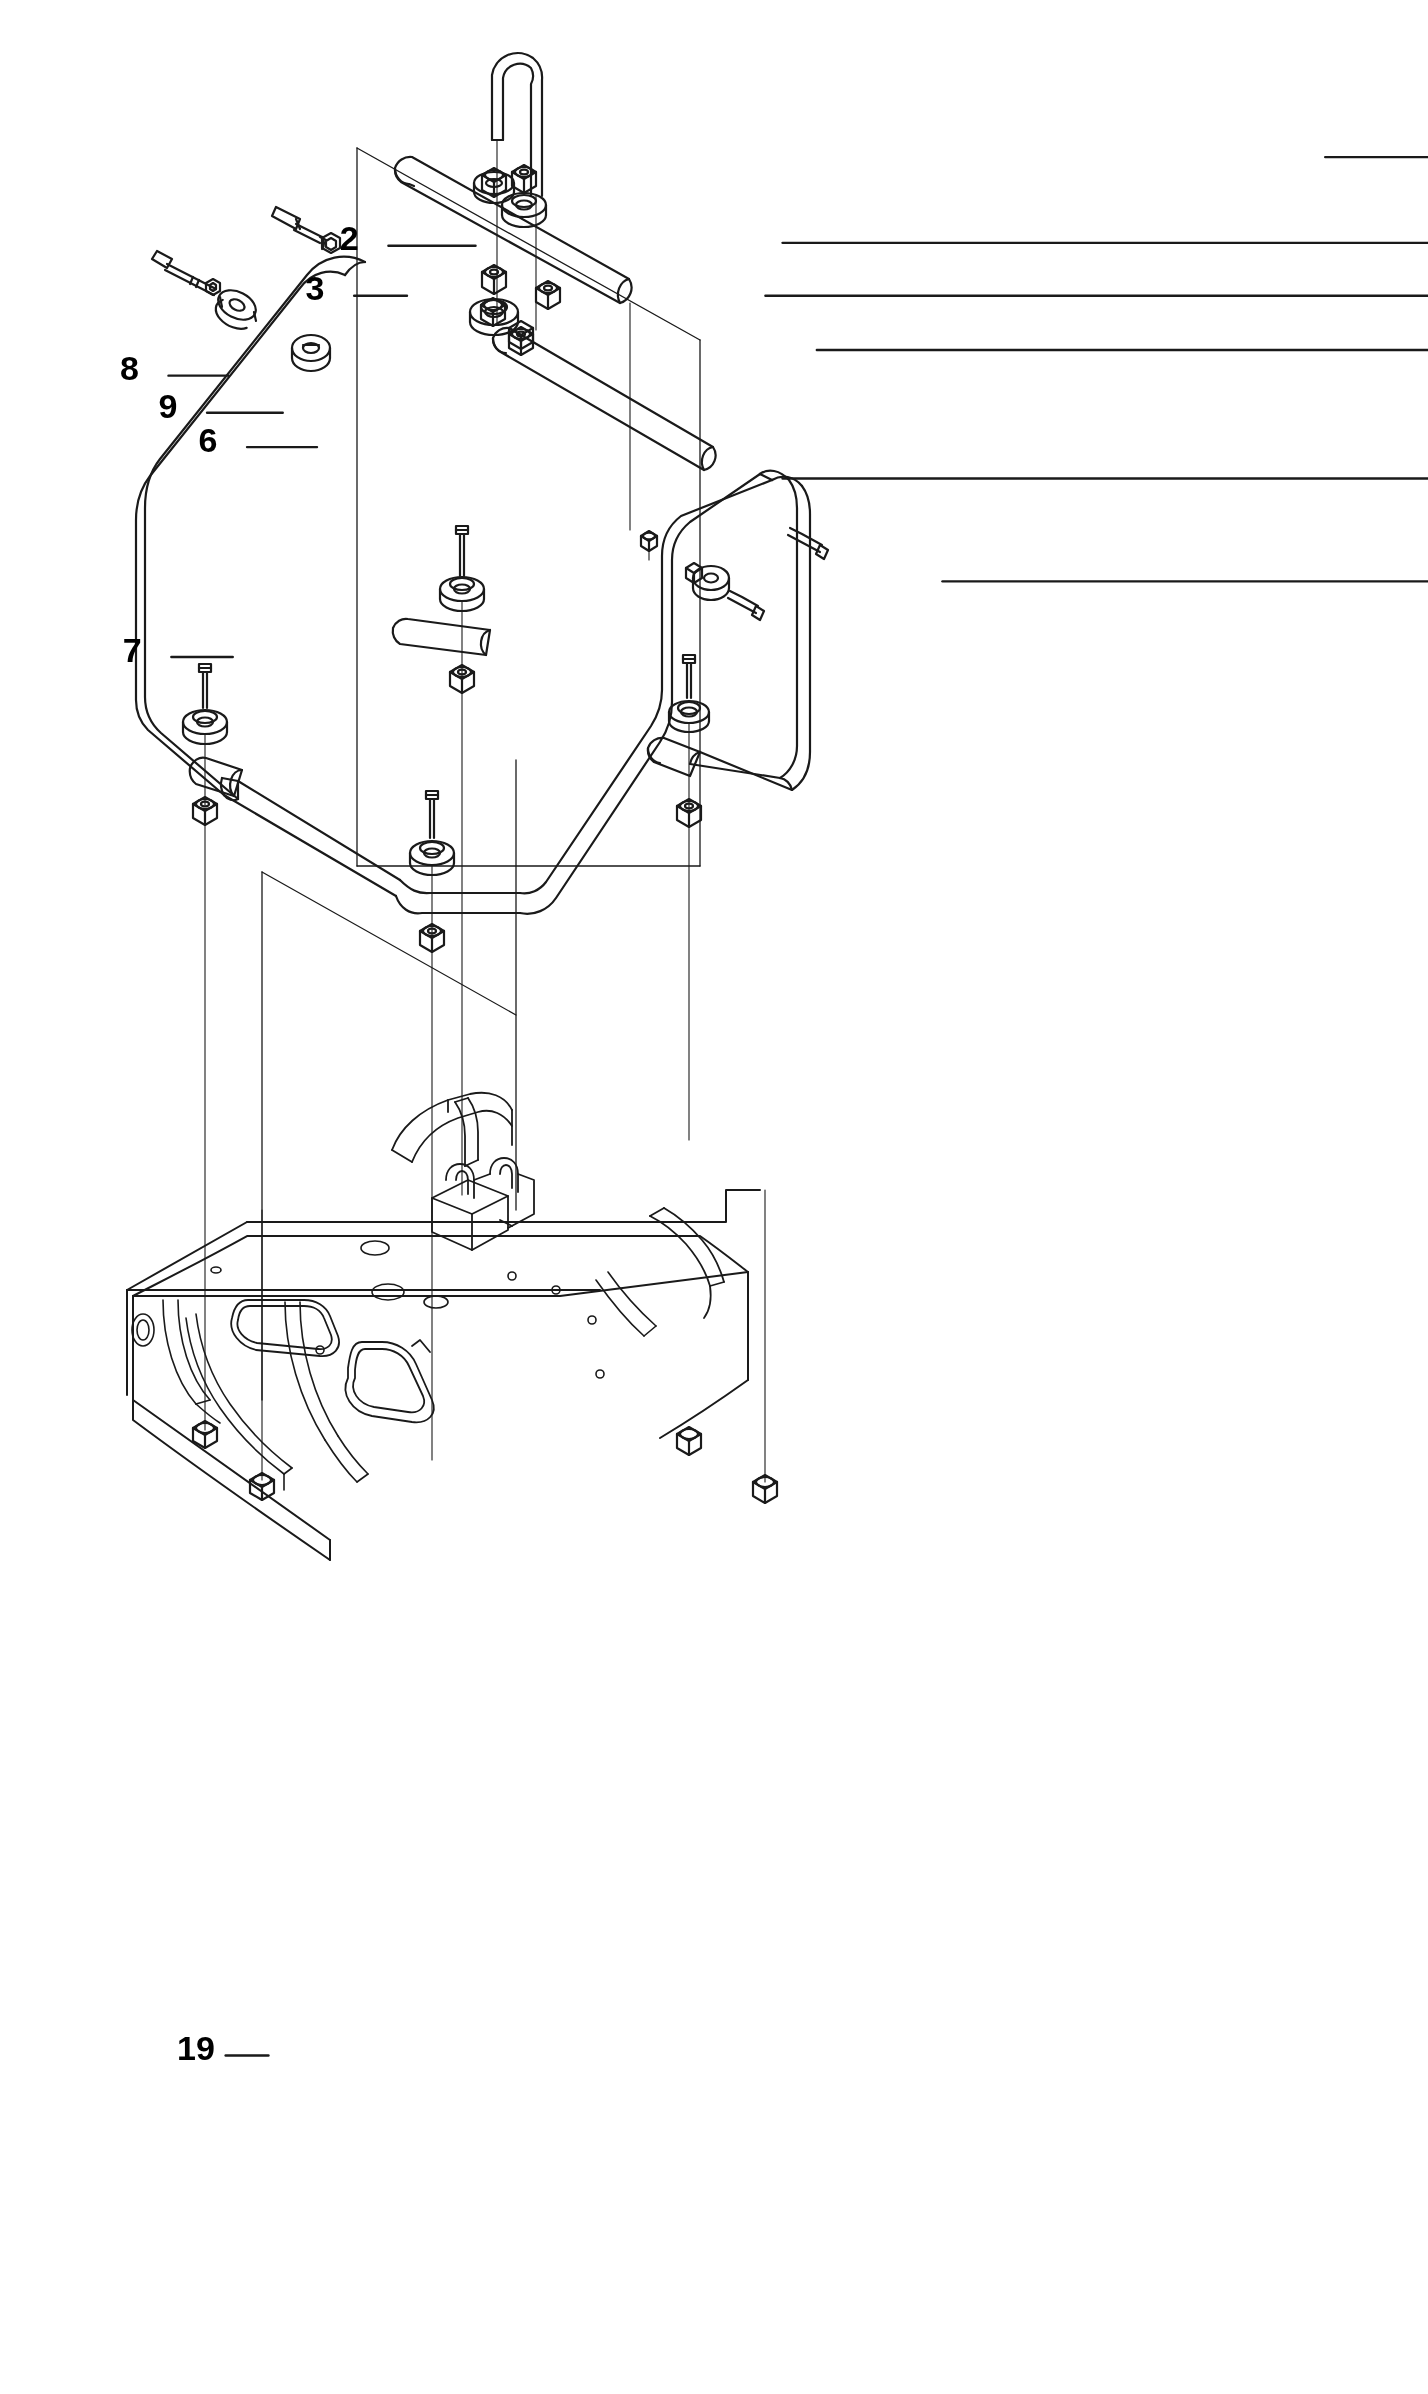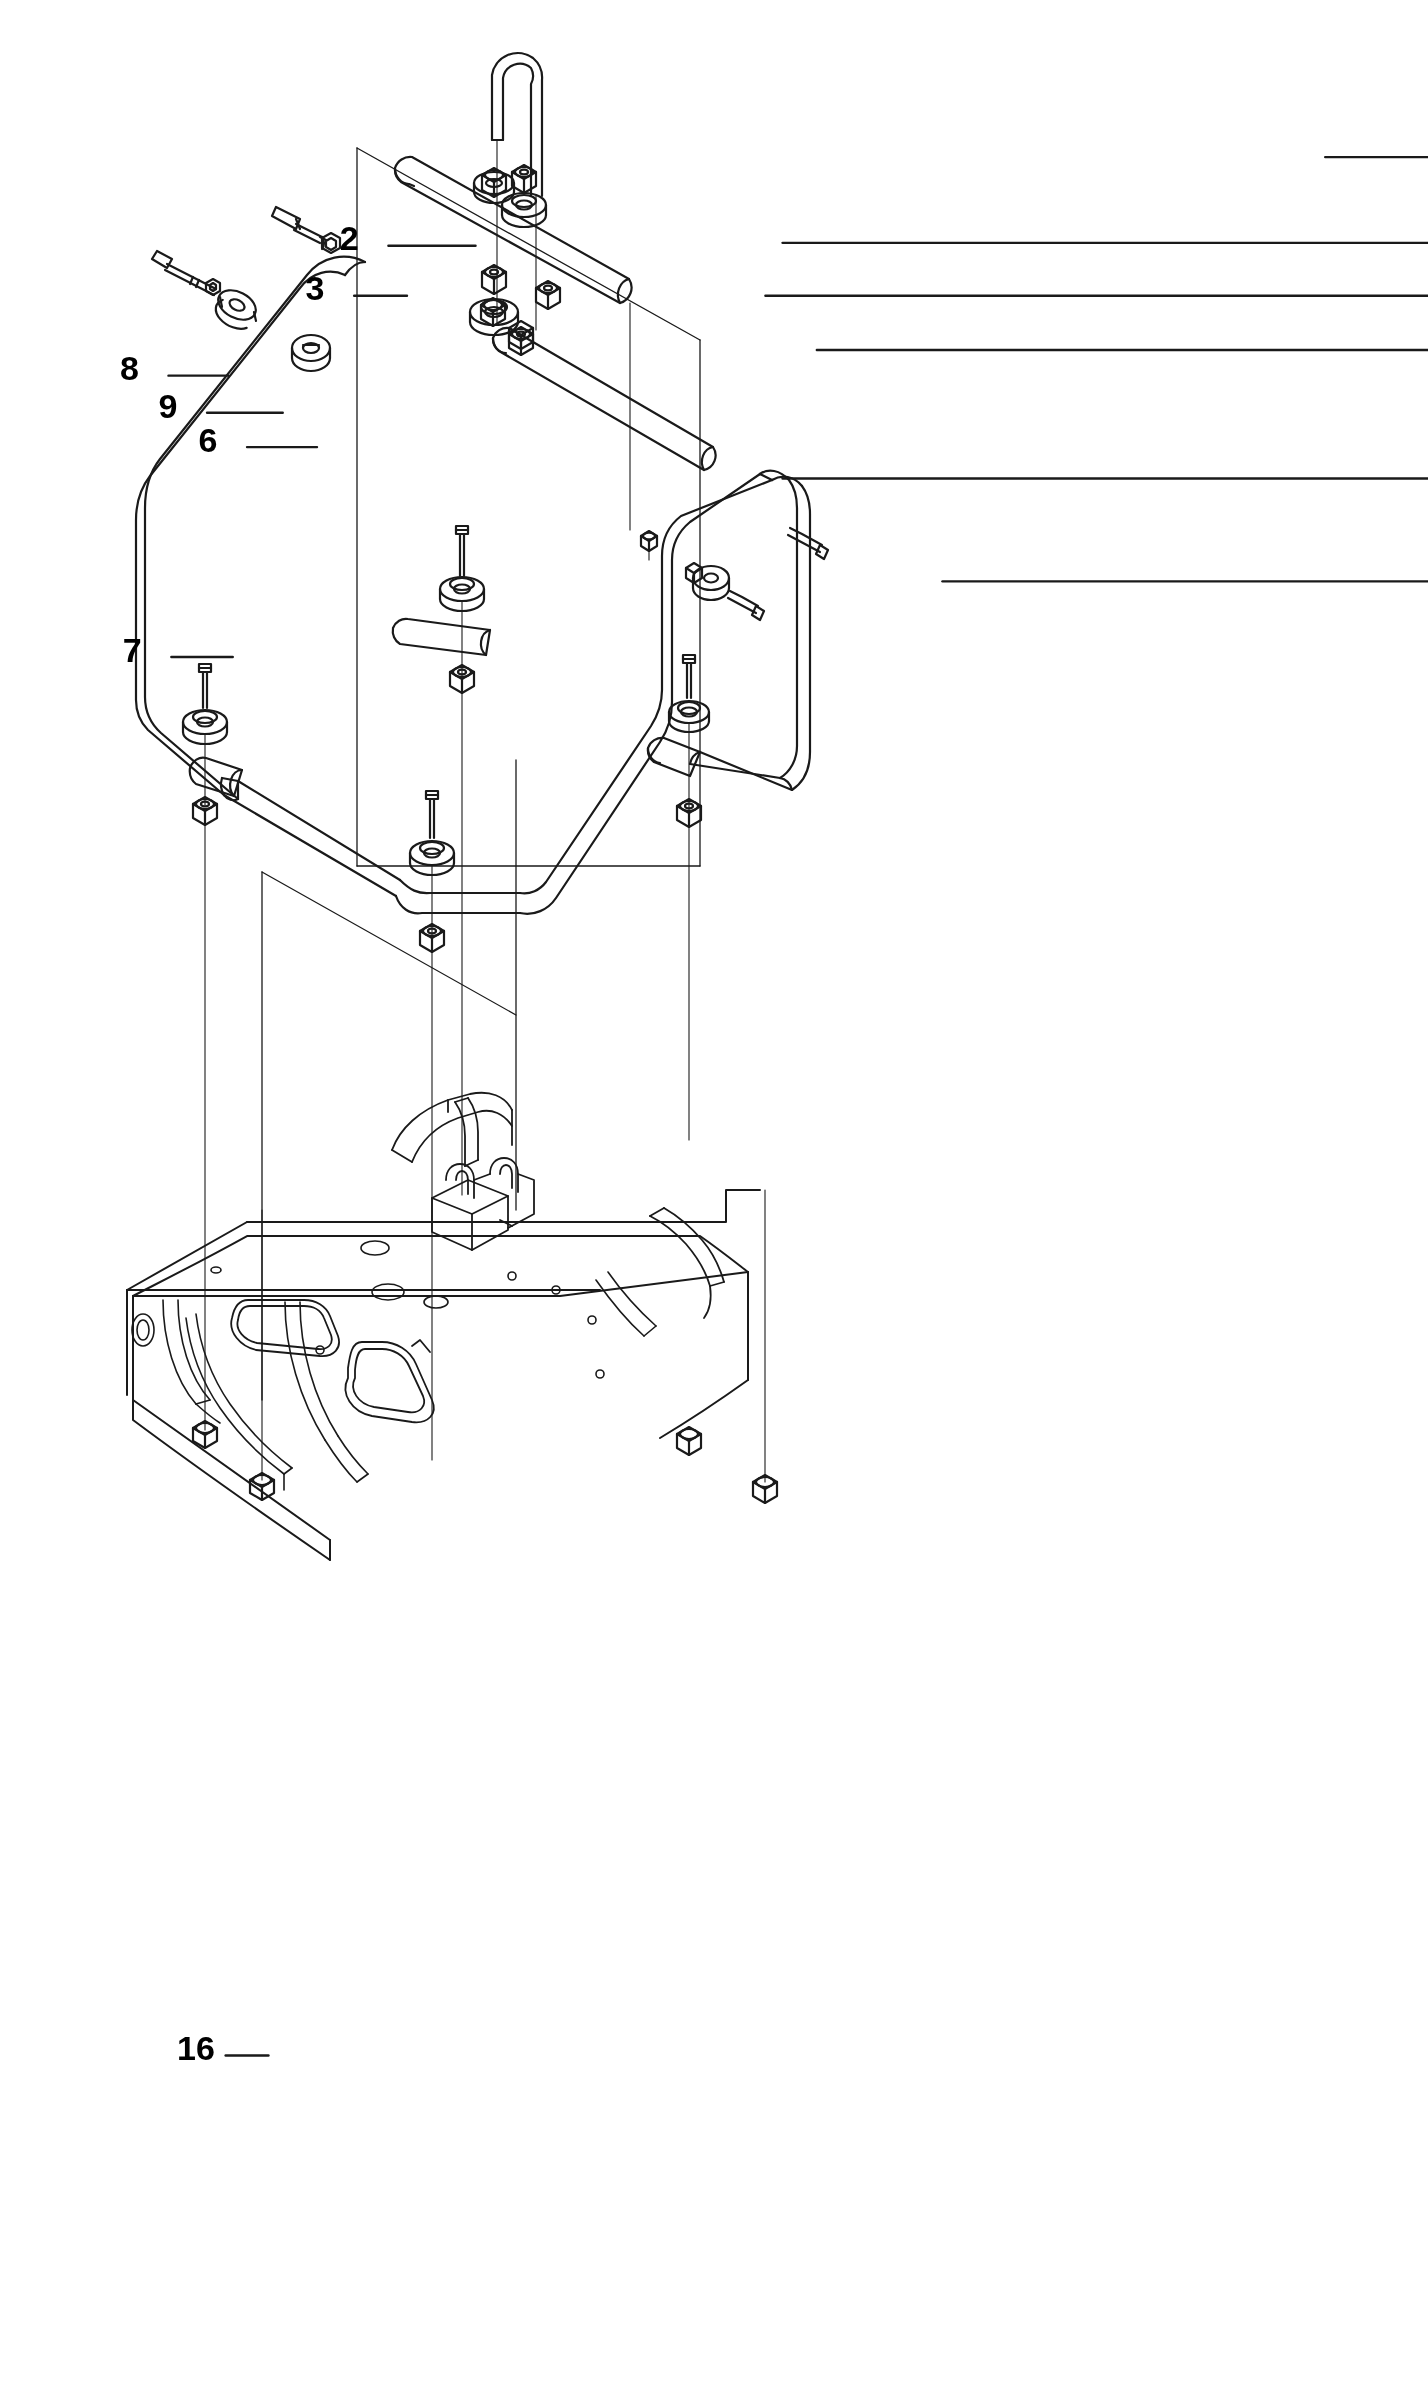--- a/index.html
+++ b/index.html
@@ -522,16 +522,16 @@
   </g>
 </svg>
 
 <div id="callout-layer">
       <div class="callout l" style="left: 339.864px; top: 221.402px;">2</div>
       <div class="callout l" style="left: 305.592px; top: 271.396px;">3</div>
       <div class="callout l" style="left: 198.492px; top: 422.807px;">6</div>
       <div class="callout l" style="left: 119.952px; top: 351.387px;">8</div>
       <div class="callout l" style="left: 158.508px; top: 388.525px;">9</div>
       <div class="callout l" style="left: 122.808px; top: 632.782px;">7</div>
-      <div class="callout l" style="left: 177.072px; top: 2031.19px;">16</div>
+      <div class="callout l" style="left: 177.072px; top: 2031.19px;">19</div>
     </div>
 
 </div>
 
 </body></html>

